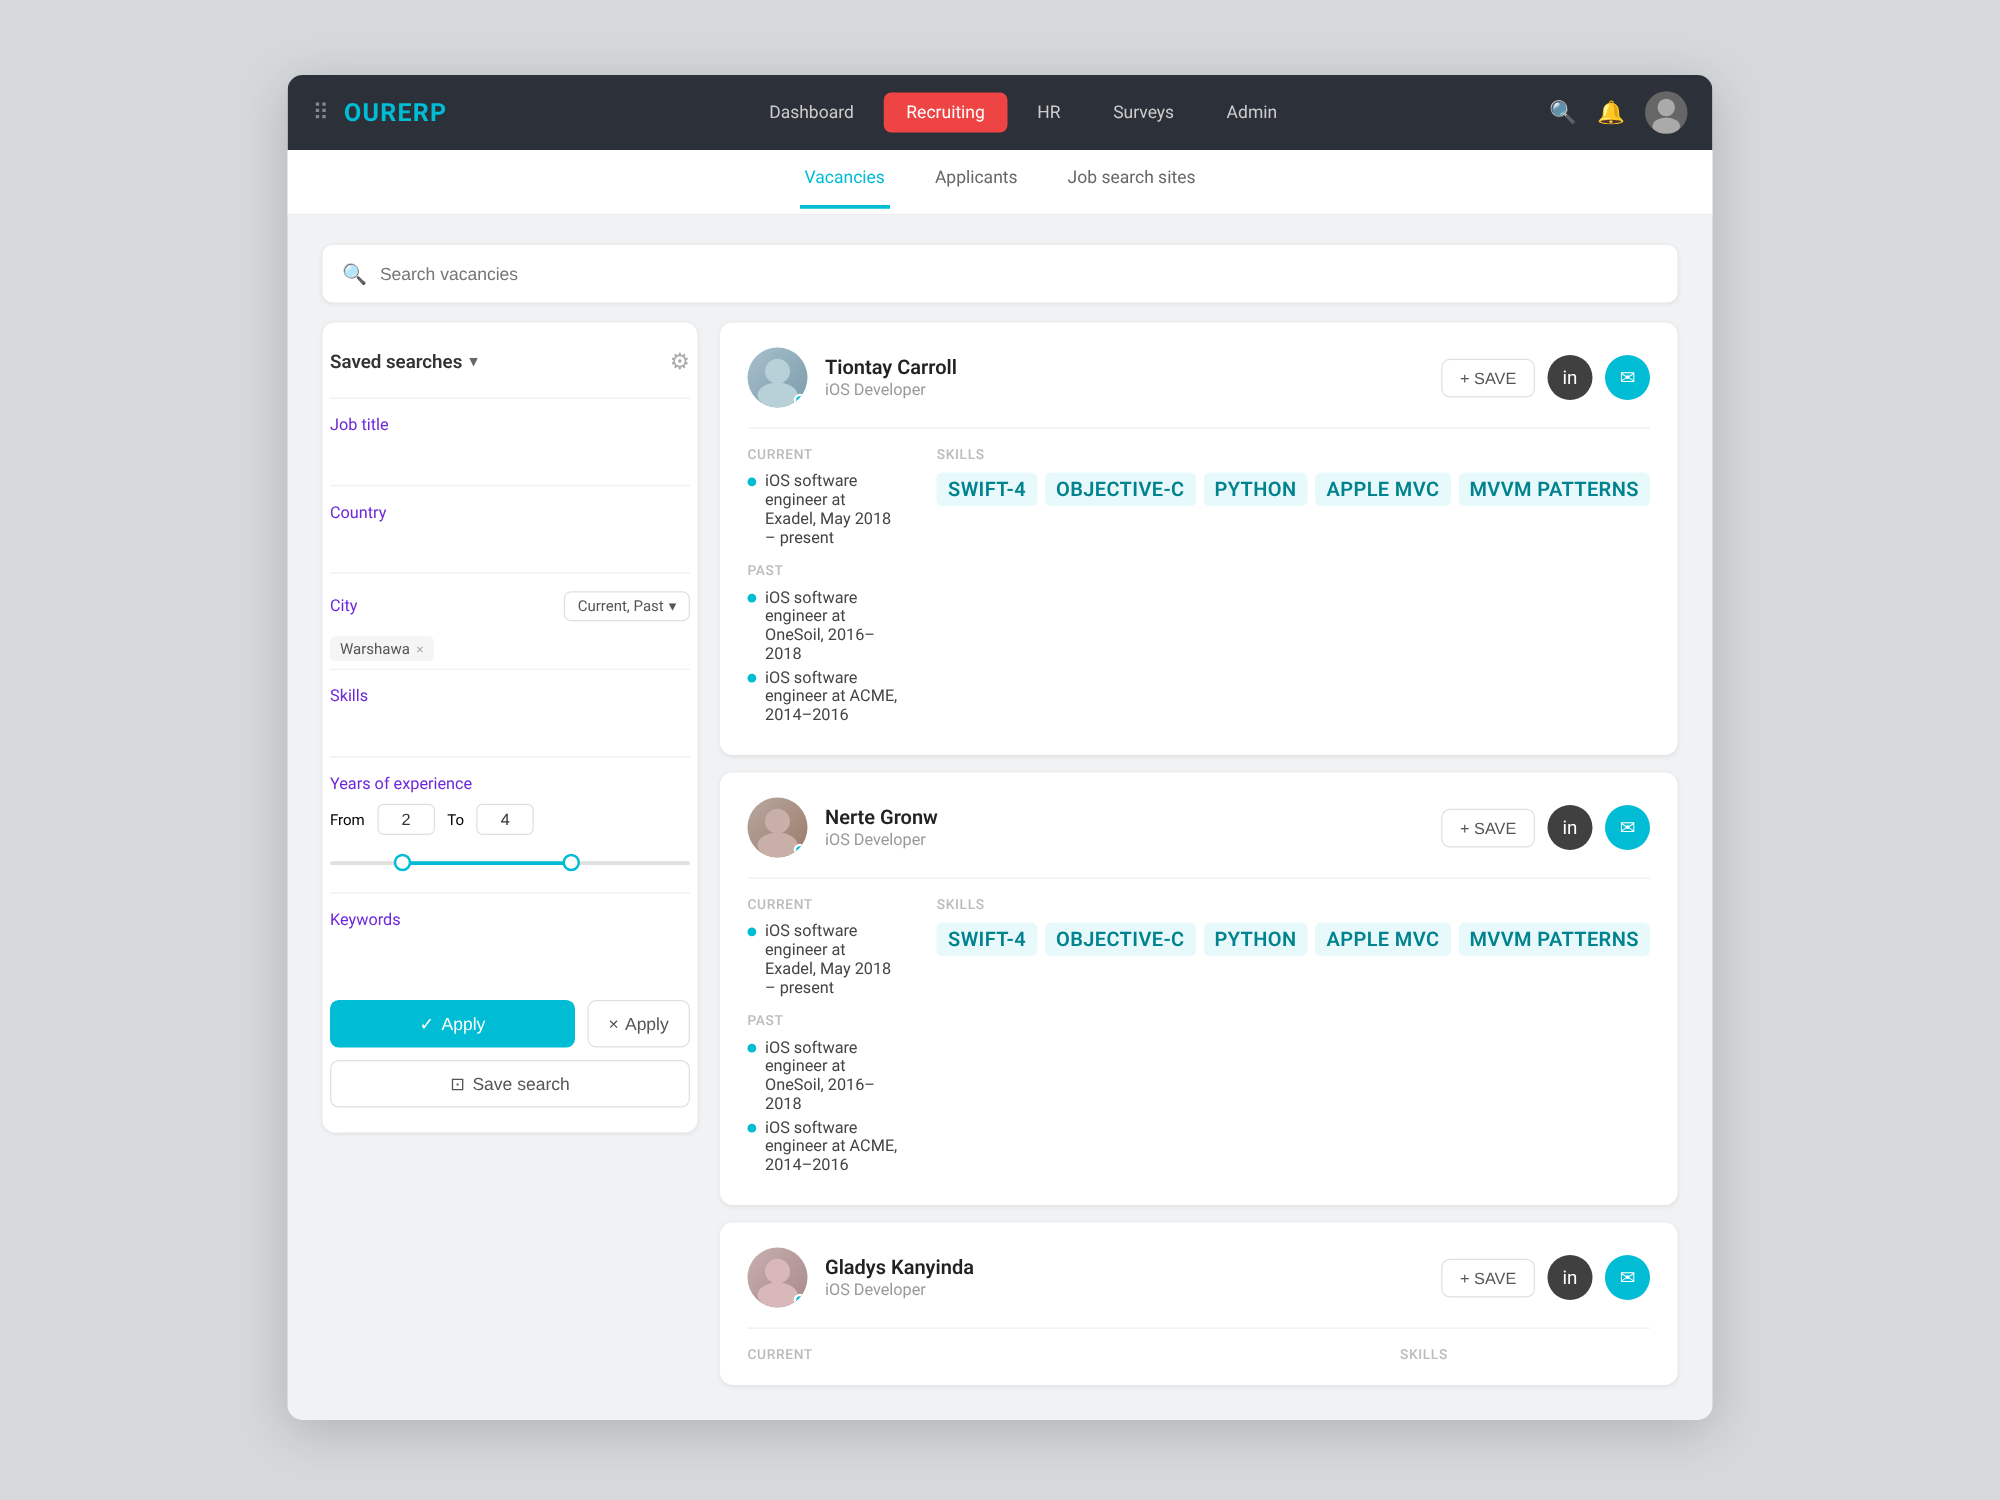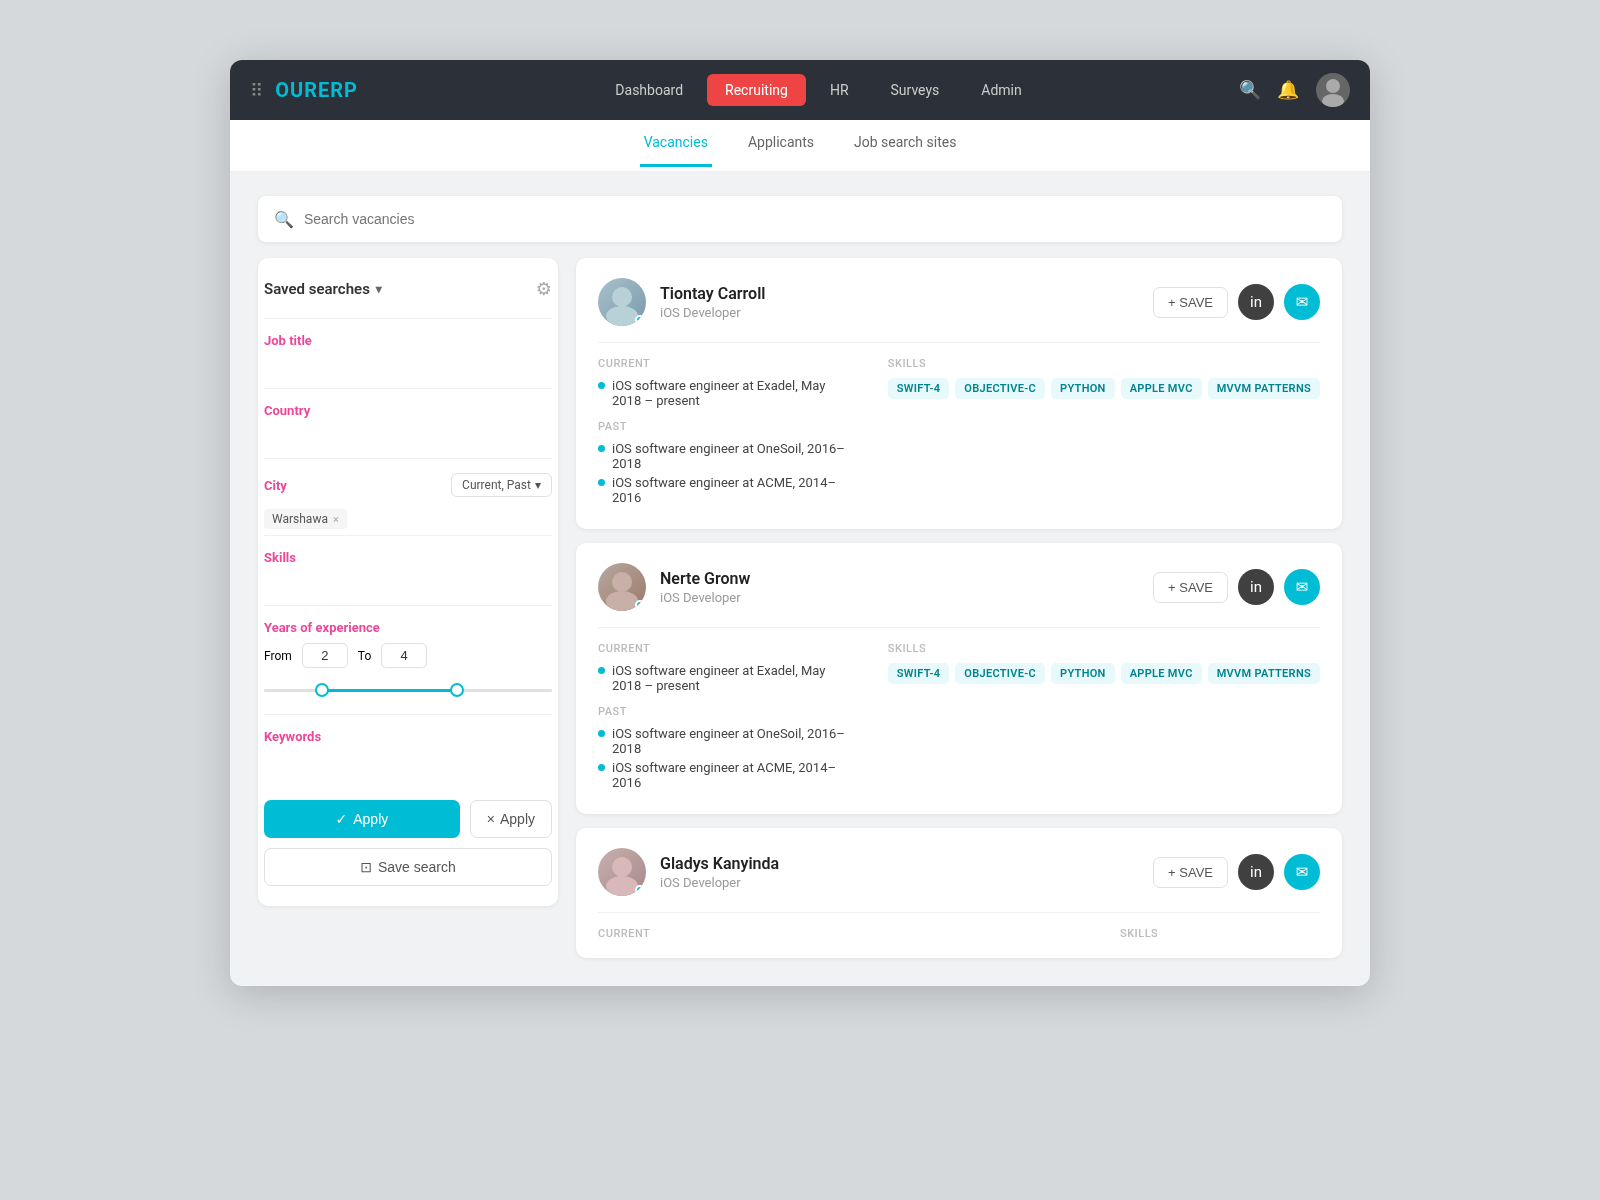--- a/index.html
+++ b/index.html
@@ -165,22 +165,22 @@
       color: #aaa;
       font-size: 18px;
       cursor: pointer;
     }
     .filter-section {
       border-top: 1px solid #f0f0f0;
       padding: 14px 0 6px;
     }
     .filter-label {
       font-size: 13px;
-      color: #ec4899;
-      font-weight: 700;
+      color: #6d28d9;
+      font-weight: 400;
       margin-bottom: 8px;
       display: block;
     }
     .filter-input {
       width: 100%;
       border: none;
       outline: none;
       font-size: 14px;
       color: #333;
       background: transparent;
@@ -439,21 +439,21 @@
     .skills-list {
       display: flex;
       flex-wrap: wrap;
       gap: 6px;
     }
     .skill-tag {
       background: #e8f9fb;
       color: #00838f;
       border-radius: 5px;
       padding: 4px 9px;
-      font-size: 11px;
+      font-size: 16px;
       font-weight: 600;
       letter-spacing: 0.3px;
     }
     .section-past { margin-top: 12px; }
     
     .av-1 { background: linear-gradient(135deg, #a8c0cc, #7a9aaa); }
     .av-2 { background: linear-gradient(135deg, #b8a8a0, #9a7a6a); }
     .av-3 { background: linear-gradient(135deg, #c8b0b0, #a88888); }
   </style>
 </head>

